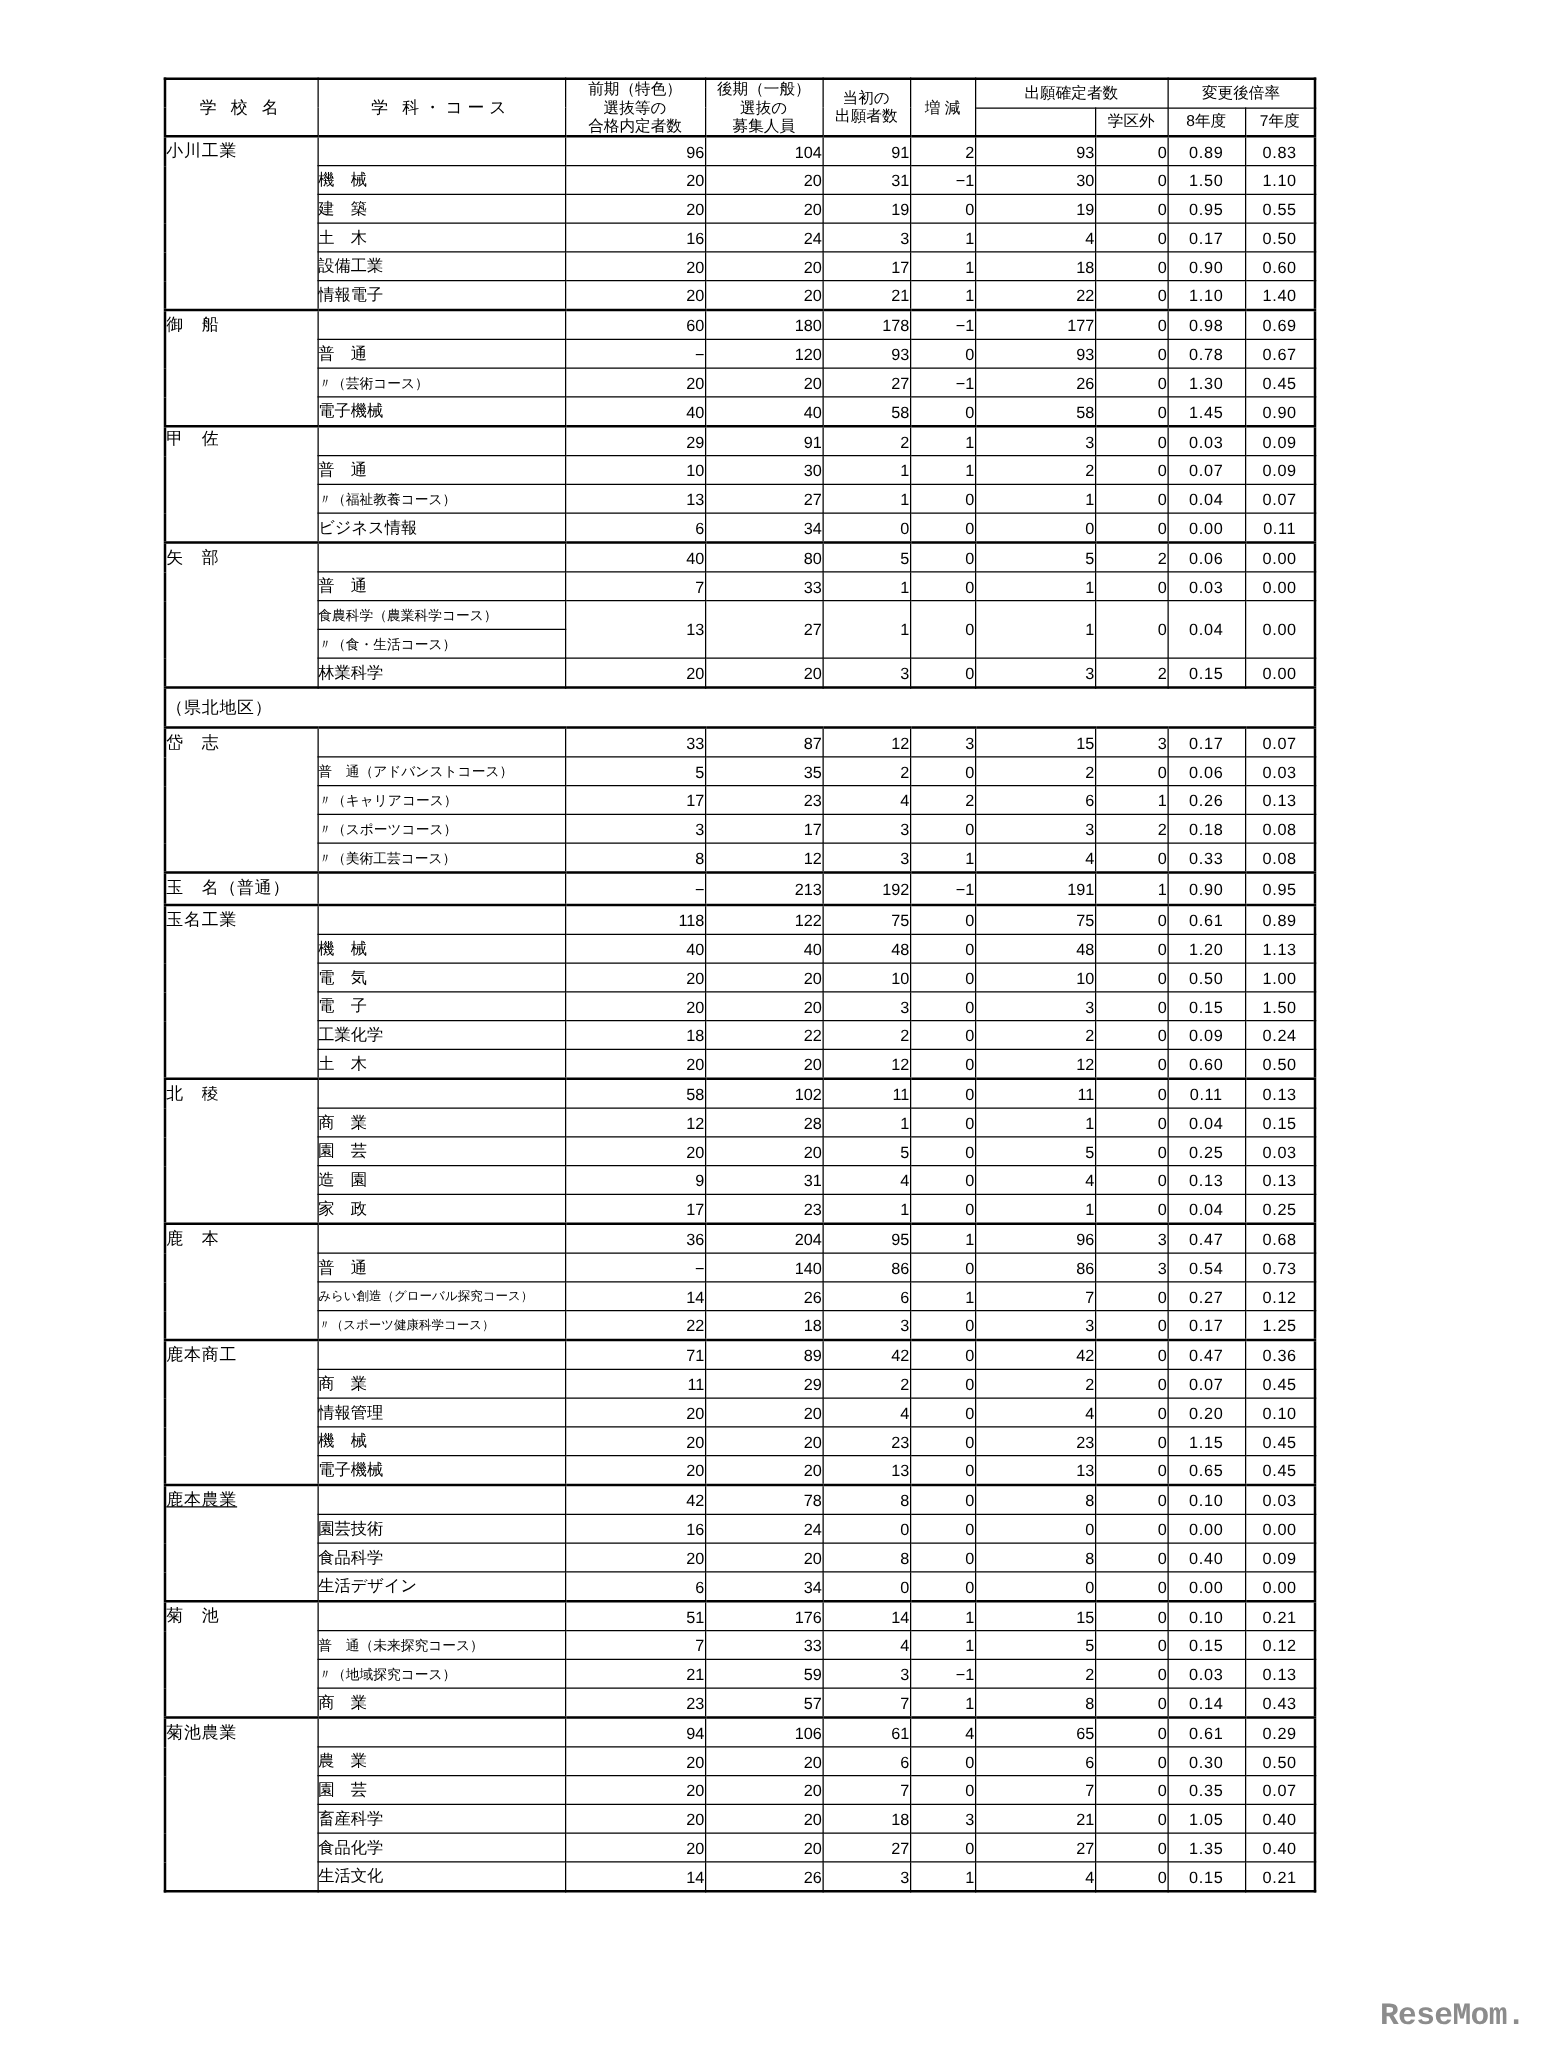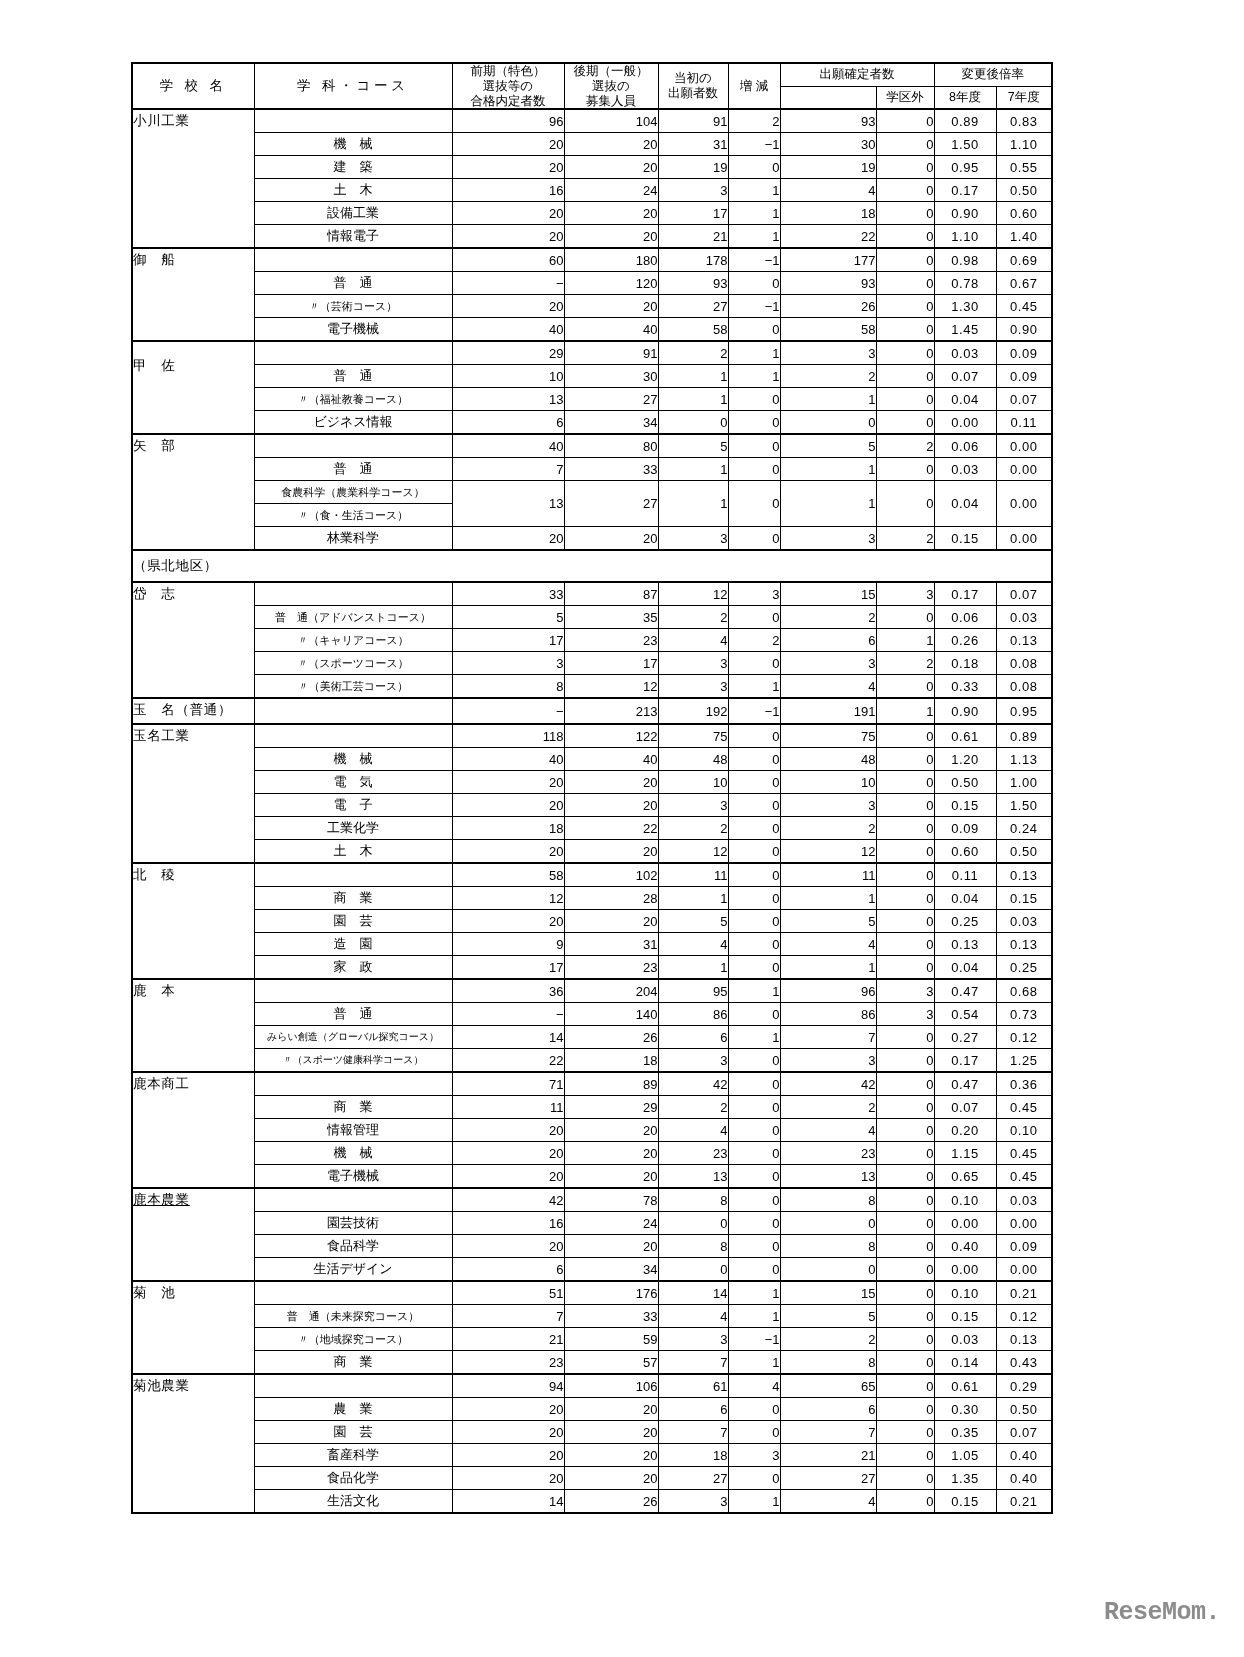--- a/index.html
+++ b/index.html
@@ -60,21 +60,21 @@
   
   tbody td{height:22px;}
   td.school{
     text-align:left;
     padding-left:4px;
     font-size:13.5px;
     letter-spacing:.05em;
     white-space:nowrap;
   }
   td.course{
-    text-align:center;
+    text-align:left;
     padding-left:6px;
     font-size:13px;
     white-space:nowrap;
   }
   td.course.sm{font-size:11px;}
   td.course.xs{font-size:10px;}
   td.num{
     text-align:right;
     padding-right:6px;
     font-size:13px;
@@ -258,21 +258,21 @@
           <td class="num">40</td>
           <td class="num">40</td>
           <td class="num">58</td>
           <td class="num">0</td>
           <td class="num">58</td>
           <td class="num">0</td>
           <td class="rate bd-l-hv">1.45</td>
           <td class="rate">0.90</td>
         </tr>
         <tr class="sect-top">
-          <td rowspan="4" class="school" style="vertical-align: top; padding-top: 15px; margin-left: 34px;">甲　佐</td>
+          <td rowspan="4" class="school" style="vertical-align: top; padding-top: 0; margin-left: 34px;">甲　佐</td>
           <td class="course" style="border-left: none; border-top: 2px solid rgb(0, 0, 0);">&nbsp;</td>
           <td class="num">29</td>
           <td class="num">91</td>
           <td class="num">2</td>
           <td class="num">1</td>
           <td class="num">3</td>
           <td class="num">0</td>
           <td class="rate bd-l-hv">0.03</td>
           <td class="rate">0.09</td>
         </tr>

